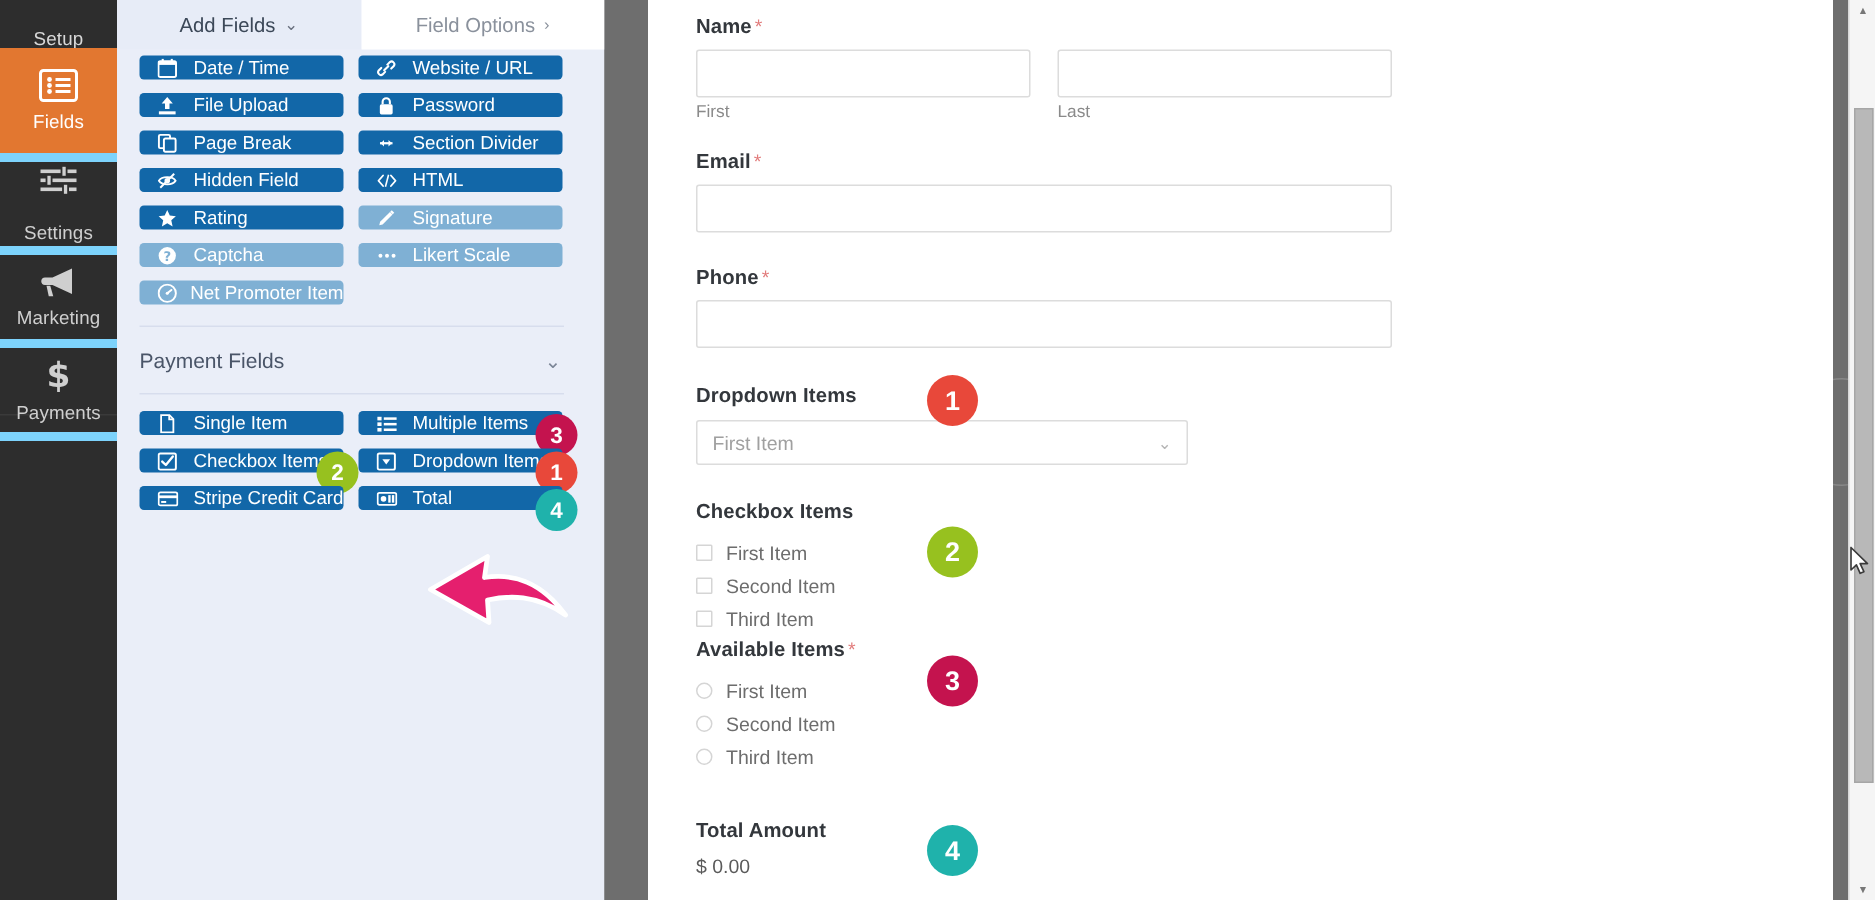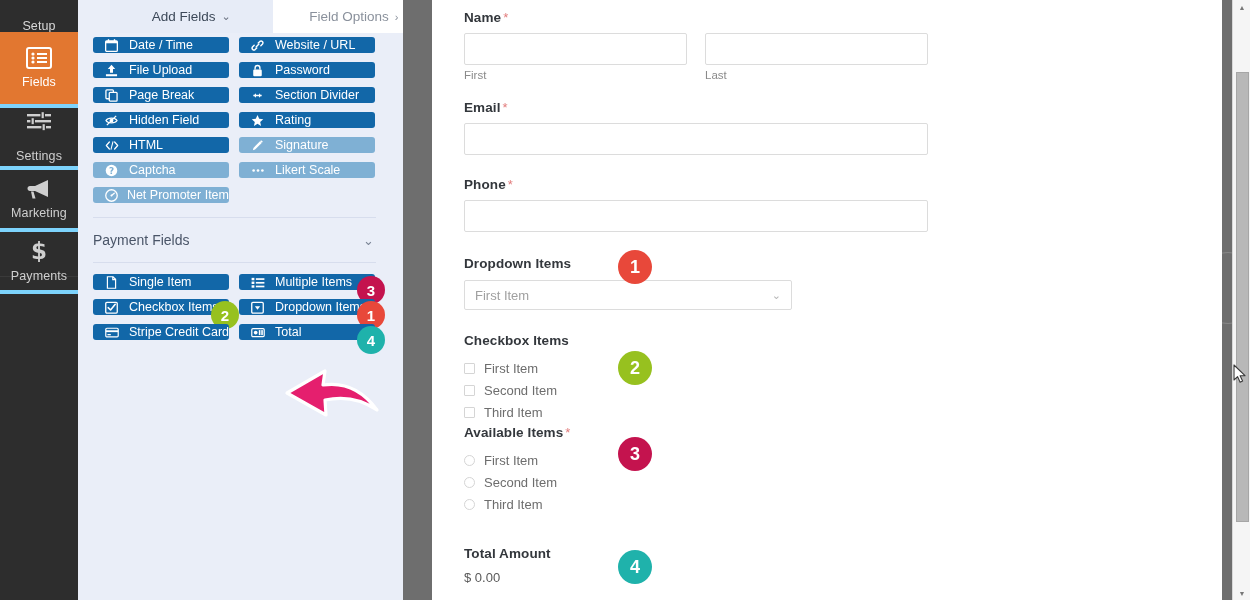--- a/index.html
+++ b/index.html
@@ -14,40 +14,40 @@
   
   #sidebar {
     position: absolute; left: 0; top: 0; width: 78px; height: 600px;
     background: #2d2d2d;
   }
   .side-item {
     position: relative; width: 78px;
     display: flex; flex-direction: column;
     align-items: center; justify-content: center;
     color: #cfcfcf; cursor: pointer;
-    border-bottom: 4px solid #7dd3fc;
+    border-bottom: 6px solid #7dd3fc;
   }
   .side-item .si-icon { display:block; line-height:0; margin-bottom: 6px; }
   .side-item .si-label { font-size: 12.5px; letter-spacing: .1px; }
   .side-item.active { background: #e27730; color: #fff; }
   #si-setup { height: 32px; padding-bottom: 0; justify-content: flex-end; overflow: hidden; border-bottom: none;}
   #si-setup .si-label { font-size: 12.5px; color:#d8d8d8; position:relative; top:1px;}
   #si-fields { height: 76px; }
   #si-settings { height: 62px; gap: 12px; }
   #si-marketing { height: 62px; }
   #si-payments { height: 62px; }
   #sidebar .filler { position:absolute; left:0; top:276px; width:78px; height:324px; background:#2d2d2d; }
   #sidebar .filler-line { position:absolute; left:0; top:276px; width:78px; height:1px; background:#3a3a3a; }
 
   
   #fields-panel {
     position: absolute; left: 78px; top: 0; width: 325px; height: 600px;
     background: #eaeef8;
   }
-  #tabs { display: flex; height: 33px; width: 325px; margin-left: 32px; }
+  #tabs { display: flex; height: 33px; width: 325px; }
   .tab {
     flex: 1; display: flex; align-items: center; justify-content: center;
     font-size: 13.5px; color: #4a5568; cursor: pointer;
     background: #e7ecf7;
   }
   .tab .tab-label { color:#3c4858; }
   .tab .tab-caret { margin-left: 6px; font-size: 11px; color:#6b7280; }
   .tab.inactive { background: #ffffff; }
   .tab.inactive .tab-label { color: #8a919c; text-align: center; }
   .tab.inactive .tab-caret { color:#8a919c; }
@@ -301,36 +301,36 @@
                 <path d="M1 7 C3 3.6 11 3.6 13 7 C11 10.4 3 10.4 1 7 Z" fill="none" stroke="#fff" stroke-width="1.3"></path>
                 <circle cx="7" cy="7" r="2" fill="#fff"></circle>
                 <path d="M2 12 L12 2" stroke="#fff" stroke-width="1.4"></path>
               </svg>
             </span>
           <span class="flabel">Hidden Field</span>
         </div>
 
         <div class="fbtn">
           <span class="fi">
-              <svg width="13" height="13" viewBox="0 0 14 14">
-                <path d="M7 1 L8.85 5.1 L13.2 5.55 L9.9 8.5 L10.85 12.9 L7 10.6 L3.15 12.9 L4.1 8.5 L0.8 5.55 L5.15 5.1 Z" fill="#fff"></path>
-              </svg>
-            </span>
-          <span class="flabel">Rating</span>
-        </div>
-
-        <div class="fbtn">
-          <span class="fi">
               <svg width="14" height="13" viewBox="0 0 16 14">
                 <path d="M5 3 L1.5 7 L5 11" fill="none" stroke="#fff" stroke-width="1.4" stroke-linecap="round" stroke-linejoin="round"></path>
                 <path d="M11 3 L14.5 7 L11 11" fill="none" stroke="#fff" stroke-width="1.4" stroke-linecap="round" stroke-linejoin="round"></path>
                 <path d="M9.2 2.4 L6.8 11.6" stroke="#fff" stroke-width="1.2"></path>
               </svg>
             </span>
           <span class="flabel">HTML</span>
+        </div>
+
+        <div class="fbtn">
+          <span class="fi">
+              <svg width="13" height="13" viewBox="0 0 14 14">
+                <path d="M7 1 L8.85 5.1 L13.2 5.55 L9.9 8.5 L10.85 12.9 L7 10.6 L3.15 12.9 L4.1 8.5 L0.8 5.55 L5.15 5.1 Z" fill="#fff"></path>
+              </svg>
+            </span>
+          <span class="flabel">Rating</span>
         </div>
 
         <div class="fbtn pro">
           <span class="fi">
               <svg width="13" height="13" viewBox="0 0 14 14">
                 <path d="M2 12 L2.6 9.6 L9.7 2.5 L11.5 4.3 L4.4 11.4 Z" fill="#fff"></path>
                 <path d="M10.4 1.8 L12.2 3.6" stroke="#fff" stroke-width="1.6"></path>
               </svg>
             </span>
           <span class="flabel">Signature</span>

